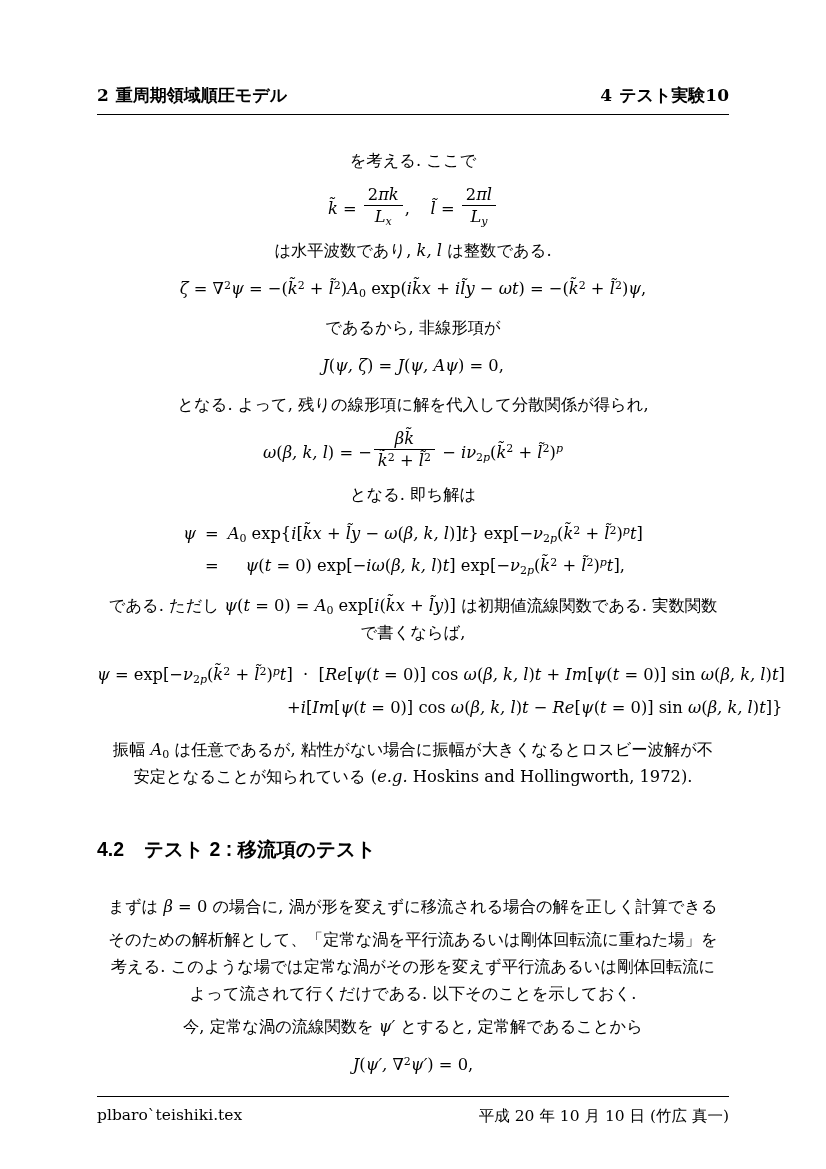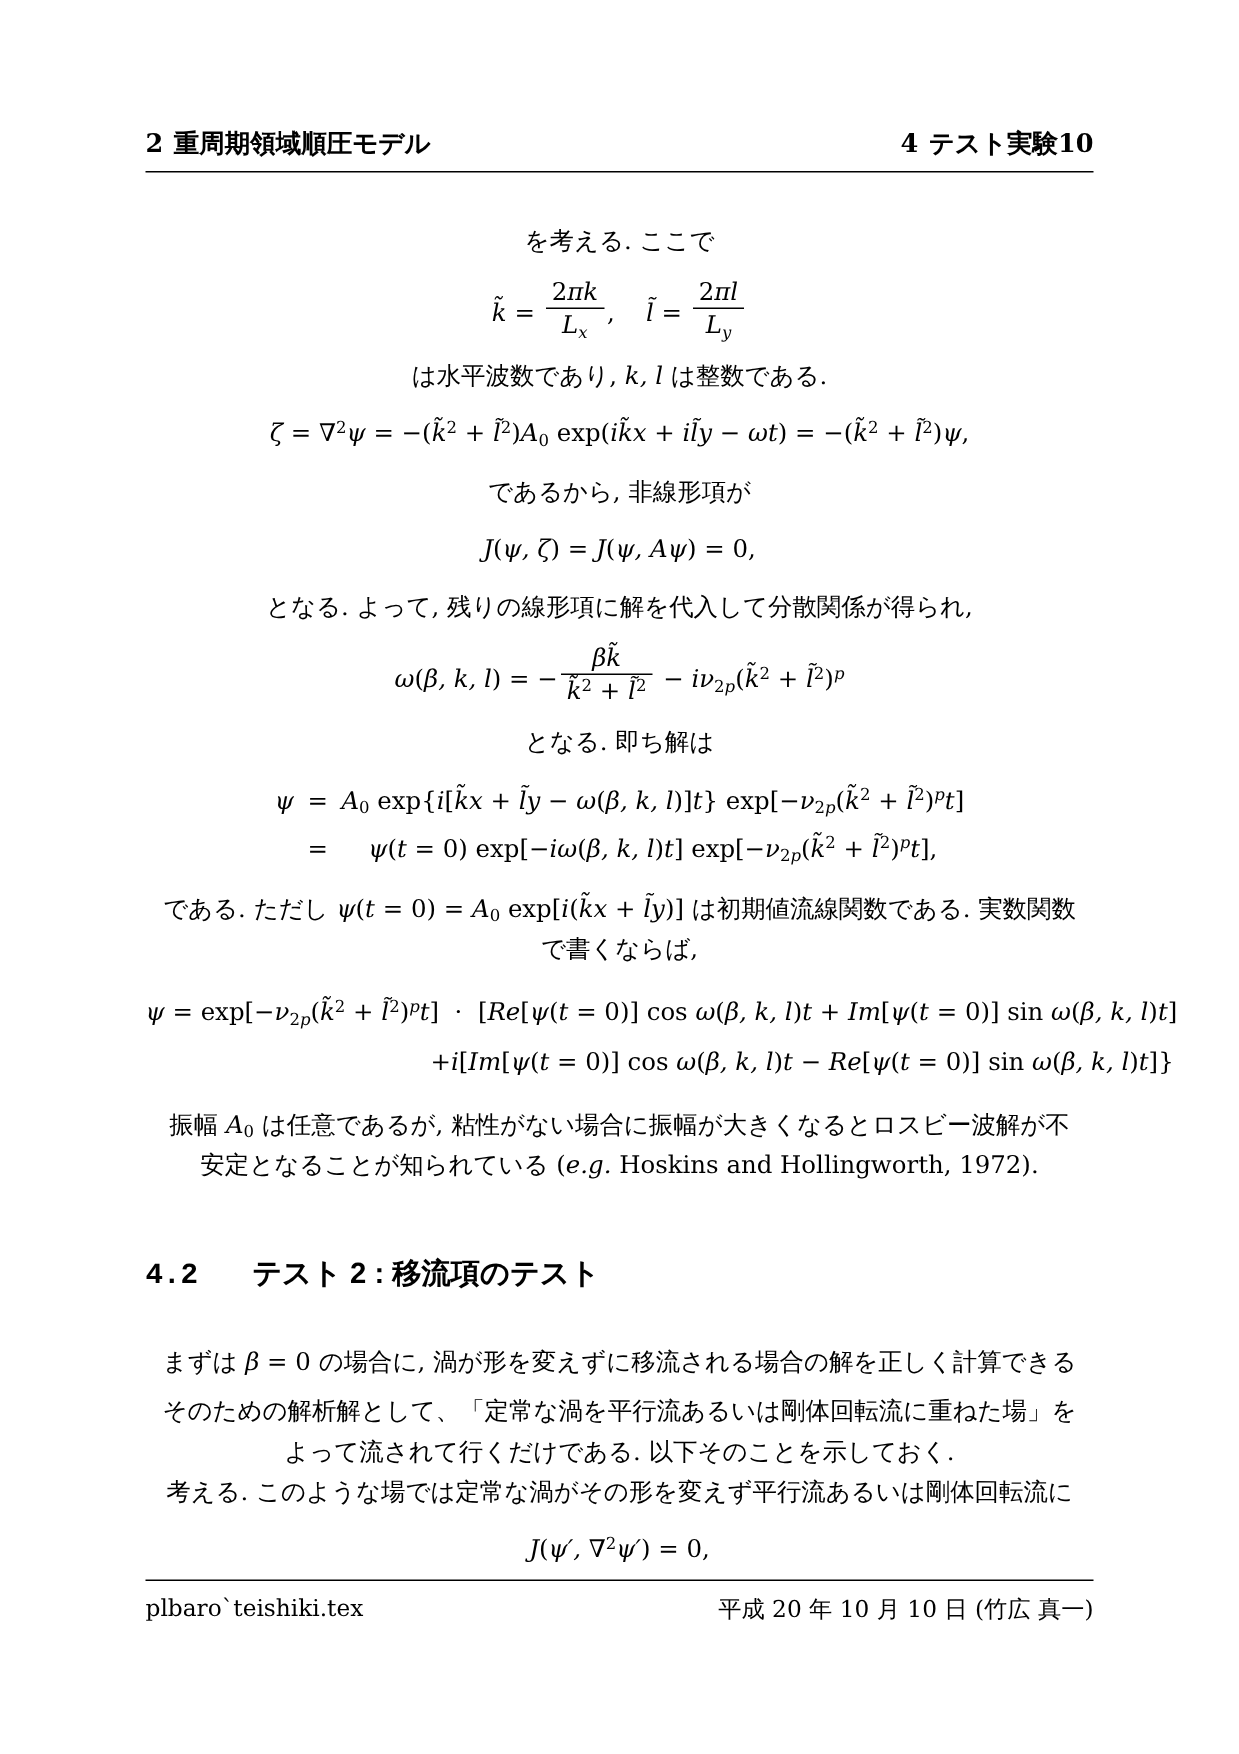--- a/index.html
+++ b/index.html
@@ -32,23 +32,23 @@
   .align-tb{display:table;margin:0 auto;}
   .align-row{display:table-row;}
   .al-lhs{display:table-cell;text-align:right;}
   .al-rel{display:table-cell;padding:0 9px;text-align:center;}
   .al-rhs{display:table-cell;text-align:center;}
   .block-split{margin:12px 0;line-height:33px;}
   .split-row{display:block;white-space:nowrap;}
   .split-indent{margin-left:190px;}
   .block-h2{margin:46px 0 30px;font-weight:bold;font-size:19.5px;
             font-family:"Liberation Sans","DejaVu Sans",sans-serif;}
-  .sec-num{font-family:Liberation Mono, monospace;margin-right:36px;}
+  .sec-num{font-family:Liberation Sans, sans-serif;margin-right:20px;}
   
-  .runfoot{position:absolute;left:97px;top:1053px;width:632px;border-top:1.4px solid #000;
+  .runfoot{position:absolute;left:97px;top:1096px;width:632px;border-top:1.4px solid #000;
            padding-top:9px;display:flex;justify-content:space-between;font-size:15.5px;}
 </style>
 </head>
 <body>
 
 <div class="page">
   <div class="inner">
     <div class="runhead">
       <div class="rh-left">
         <span class="rh-num">2</span><span class="rh-title">重周期領域順圧モデル</span>
@@ -105,22 +105,25 @@
         <div class="block-p">
           <span class="line"><span class="s-j">振幅 </span><span class="s-i">A</span><sub><span class="s-r">0</span></sub><span class="s-j"> は任意であるが, 粘性がない場合に振幅が大きくなるとロスビー波解が不</span></span>
           <span class="line"><span class="s-j">安定となることが知られている (</span><span class="s-i">e.g.</span><span class="s-r"> Hoskins and Hollingworth, 1972).</span></span>
         </div>
         <div class="block-h2"><span class="sec-num">4.2</span><span class="sec-title">テスト 2 : 移流項のテスト</span></div>
         <div class="block-p">
           <span class="line"><span class="s-j">まずは </span><span class="s-i">β</span><span class="s-r"> = 0 </span><span class="s-j">の場合に, 渦が形を変えずに移流される場合の解を正しく計算できる</span></span>
         </div>
         <div class="block-p">
           <span class="line"><span class="s-j">そのための解析解として、「定常な渦を平行流あるいは剛体回転流に重ねた場」を</span></span>
+          <span class="line"><span class="s-j">考える. このような場では定常な渦がその形を変えず平行流あるいは剛体回転流に</span></span>
           <span class="line"><span class="s-j">よって流されて行くだけである. 以下そのことを示しておく.</span></span>
-          <span class="line"><span class="s-j">考える. このような場では定常な渦がその形を変えず平行流あるいは剛体回転流に</span></span>
+        </div>
+        <div class="block-p">
+          <span class="line"><span class="s-j">今, 定常な渦の流線関数を </span><span class="s-i">ψ′</span><span class="s-j"> とすると, 定常解であることから</span></span>
         </div>
         <div class="block-eq"><span class="s-i">J</span><span class="s-r">(</span><span class="s-i">ψ′, </span><span class="s-r">∇</span><sup><span class="s-r">2</span></sup><span class="s-i">ψ′</span><span class="s-r">) = 0,</span></div>
       </div>
   </div>
   <div class="runfoot">
     <span>plbaro`teishiki.tex</span>
     <span>平成 20 年 10 月 10 日 (竹広 真一)</span>
   </div>
 </div>
 

